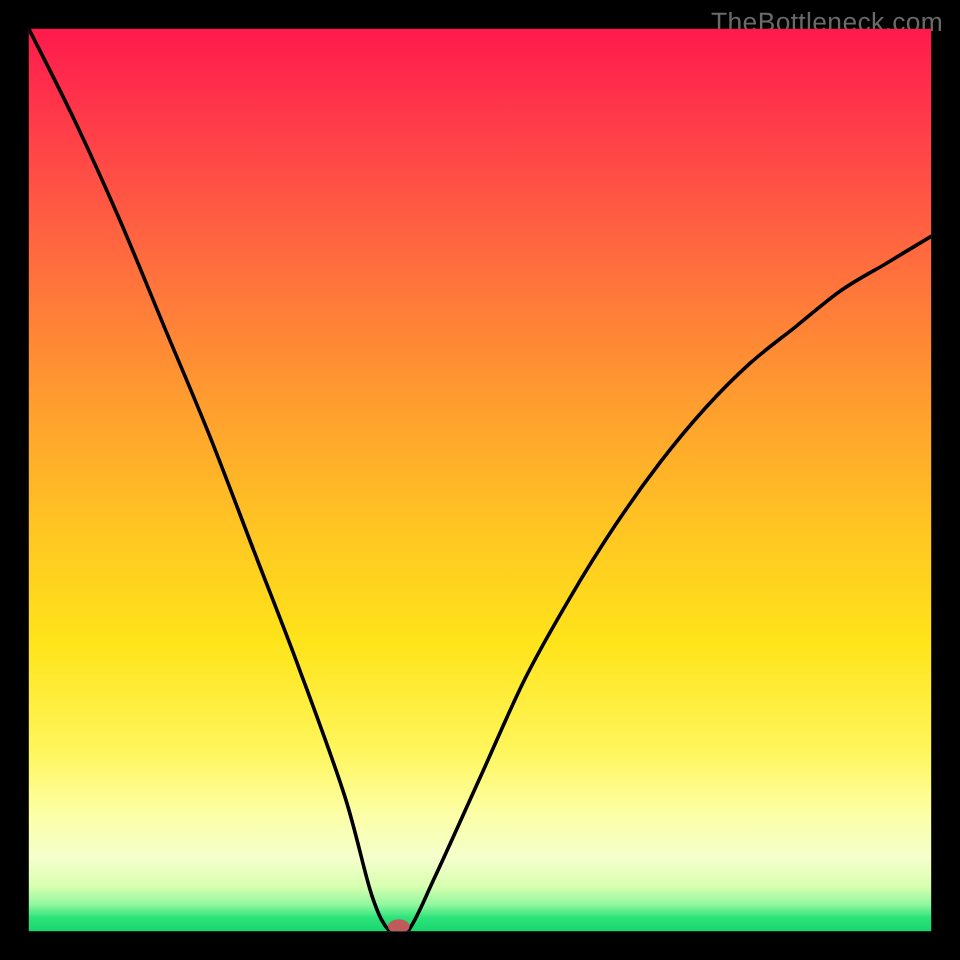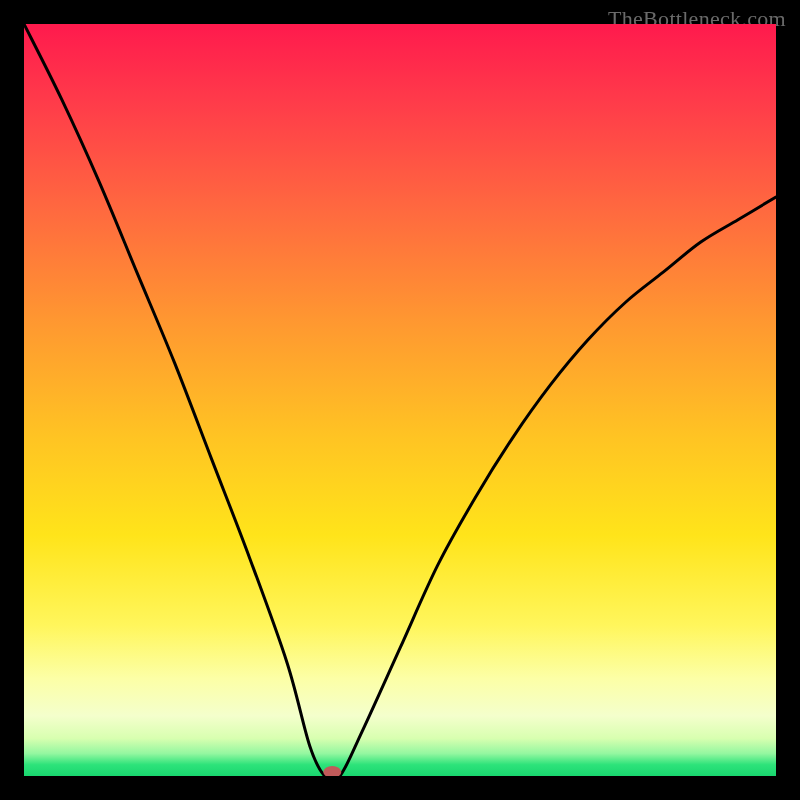--- a/index.html
+++ b/index.html
@@ -43,21 +43,20 @@
   }
   .watermark {
     position: absolute;
     top: 6px;
     right: 14px;
     color: #6a6a6a;
     font-size: 22px;
     font-weight: 500;
     letter-spacing: 0.3px;
     user-select: none;
-    font-family: Liberation Serif, serif;
   }
   svg.curve {
     position: absolute;
     left: 0;
     top: 0;
     width: 752px;
     height: 752px;
   }
 </style>
 </head>

